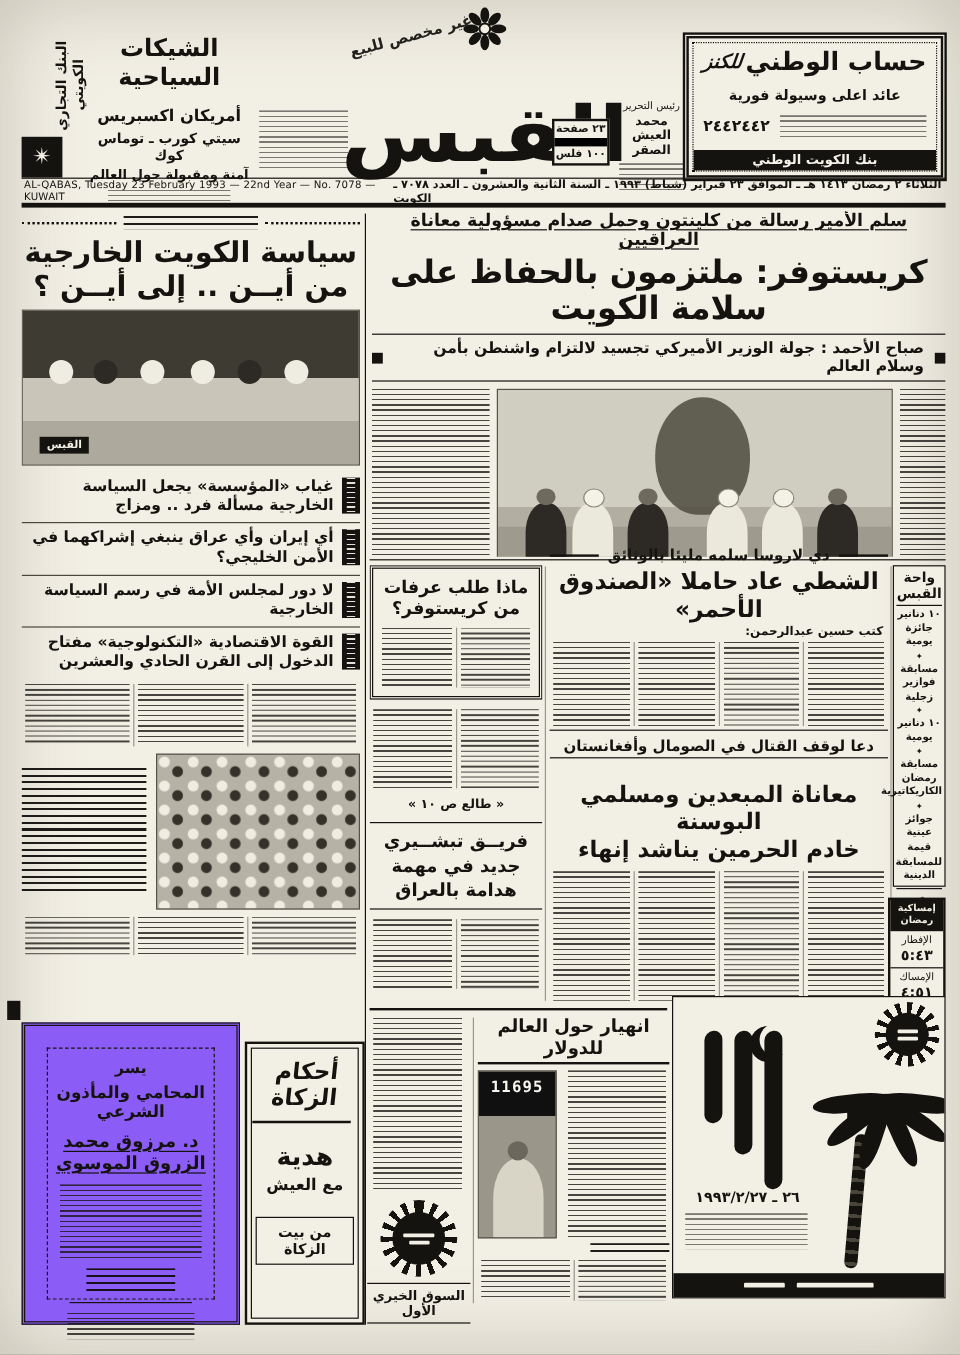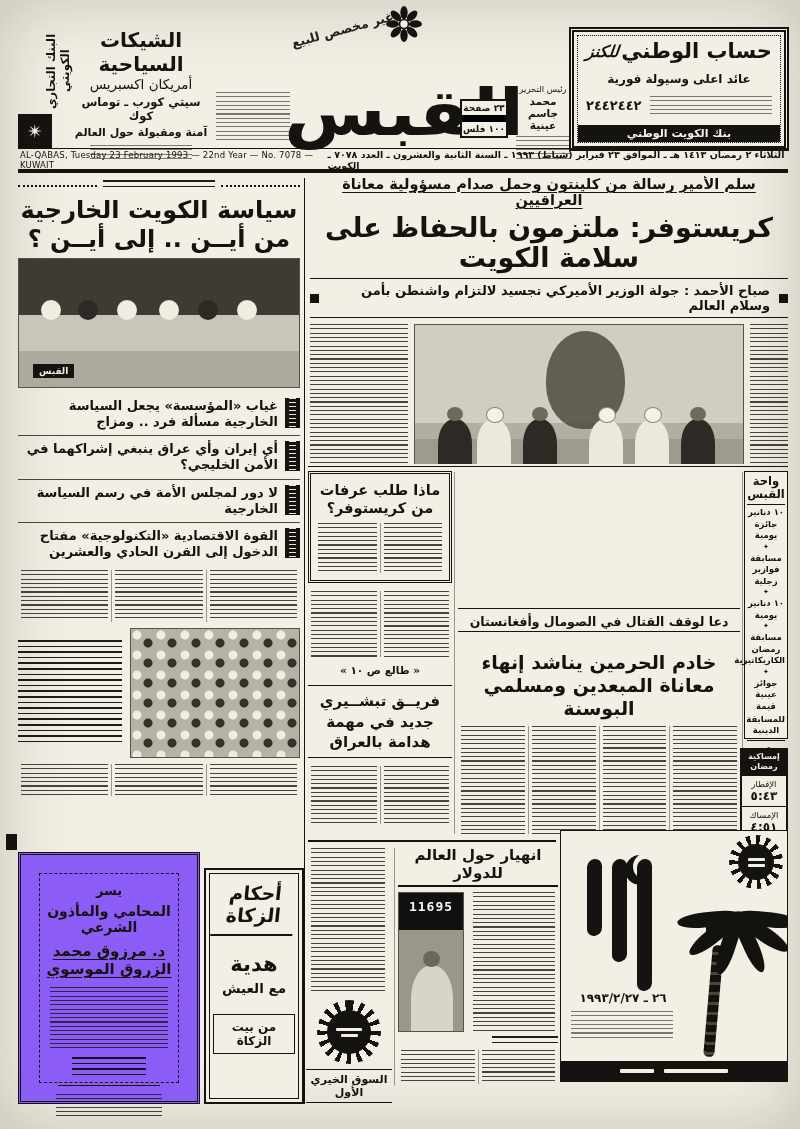--- a/index.html
+++ b/index.html
@@ -28,21 +28,21 @@
   .ed-t{font-size:8.5px}
   .ed-n{font-size:10.5px;font-weight:900;margin-top:1px}
   .dateline{display:flex;justify-content:space-between;align-items:center;direction:ltr;padding:0 2px}
   .dl-en{font-size:8.5px;letter-spacing:.2px}
   .dl-ar{font-size:9.5px;font-weight:700}
   
   .ad-cb .cb-strip{position:absolute;right:auto;left:26px;top:2px;height:86px;writing-mode:vertical-rl;transform:rotate(180deg);font-size:11.5px;font-weight:900;text-align:center}
   .ad-cb .cb-logo{position:absolute;left:0;bottom:0;width:34px;height:34px;background:#15130f;color:#f2efe5;font-size:19px;display:flex;align-items:center;justify-content:center}
   .cb-main{position:absolute;right:0;top:2px;width:138px;text-align:center}
   .cb-title{font-size:20px;font-weight:900;letter-spacing:-.5px}
-  .cb-l1{font-size:13.5px;font-weight:400;margin-top:0}
+  .cb-l1{font-size:13.5px;font-weight:700;margin-top:13px}
   .cb-l2{font-size:11.5px;font-weight:700;margin-top:3px}
   .cb-l3{font-size:11px;font-weight:700;margin-top:3px}
   .ad-nbk{border:2px solid #15130f;box-shadow:0 0 0 1px #f2efe5,0 0 0 3px #15130f;background:#f2efe5;padding:3px}
   .nbk-inner{border:1px dotted #15130f;height:100%;display:flex;flex-direction:column;justify-content:space-between}
   .nbk-row{display:flex;justify-content:space-between;align-items:center;padding:3px 8px 0}
   .nbk-title{font-size:21px;font-weight:900}
   .nbk-script{font-size:16px;font-weight:900;font-style:italic;transform:skewX(-6deg)}
   .nbk-benefit{font-size:12px;font-weight:900;text-align:center;margin-top:2px}
   .nbk-mid{display:flex;gap:8px;align-items:center;margin:2px 8px}
   .nbk-phone{font-size:13px;font-weight:900;letter-spacing:1px}
@@ -188,21 +188,21 @@
     <div class="logo">القبس</div>
     <div class="pricebox">
       <div>٢٣ صفحة</div>
       <div>١٠٠ فلس</div>
     </div>
   </div>
 
   <div class="abs greek g2" style="left:216px;top:92px;width:74px;height:50px"></div>
   <div class="abs side-ed" style="left:516px;top:84px;width:54px;height:62px">
     <div class="ed-t">رئيس التحرير</div>
-    <div class="ed-n">محمد جاسم عينية</div>
+    <div class="ed-n">محمد العيش الصقر</div>
     <div class="greek g2" style="height:24px;margin-top:5px"></div>
   </div>
 
   <div class="abs ad-nbk" style="left:572px;top:30px;width:214px;height:118px">
     <div class="nbk-inner">
       <div class="nbk-row">
         <div class="nbk-title">حساب الوطني</div>
         <div class="nbk-script">للكنز</div>
       </div>
       <div class="nbk-benefit">عائد اعلى وسيولة فورية</div>
@@ -302,20 +302,35 @@
       </div>
     </div>
 
   </section>
 
   <div class="abs" style="left:308px;top:466px;width:480px;height:1px;background:#15130f"></div>
   <div class="abs" style="left:454px;top:472px;width:1px;height:362px;background:#9a968a"></div>
   <div class="abs" style="left:742px;top:472px;width:1px;height:362px;background:#9a968a"></div>
   <div class="abs" style="left:458px;top:608px;width:282px;height:1px;background:#15130f"></div>
 
+  <section class="abs" style="left:458px;top:455px;width:282px;height:150px;overflow:hidden">
+    <div class="sh-kicker">
+      <i class="orn"></i>
+      <span>دي لاروسا سلمه مليئا بالوثائق</span>
+      <i class="orn"></i>
+    </div>
+    <h2 class="sh-head">الشطي عاد حاملا «الصندوق الأحمر»</h2>
+    <div class="sh-byline">كتب حسين عبدالرحمن:</div>
+    <div class="cols" style="height:82px">
+        <div></div>
+        <div></div>
+        <div></div>
+        <div></div>
+      </div>
+  </section>
 
   <section class="abs" style="left:308px;top:471px;width:144px;height:363px;overflow:hidden">
     <div class="ar-box">
       <h3>ماذا طلب عرفات</h3>
       <h3>من كريستوفر؟</h3>
       <div class="cols" style="height:50px;margin-top:6px">
           <div></div>
           <div></div>
         </div>
     </div>
@@ -330,22 +345,22 @@
       <div class="miss-line">هدامة بالعراق</div>
     </div>
     <div class="cols" style="height:58px;margin-top:8px">
         <div></div>
         <div></div>
       </div>
   </section>
 
   <section class="abs" style="left:458px;top:612px;width:282px;height:222px;overflow:hidden">
     <div class="kh-kicker">دعا لوقف القتال في الصومال وأفغانستان</div>
+    <h2 class="kh-head">معاناة المبعدين ومسلمي البوسنة</h2>
     <h2 class="kh-head">خادم الحرمين يناشد إنهاء</h2>
-    <h2 class="kh-head">معاناة المبعدين ومسلمي البوسنة</h2>
     <div class="cols" style="height:130px;margin-top:7px">
         <div></div>
         <div></div>
         <div></div>
         <div></div>
       </div>
   </section>
 
   <aside class="abs oasis" style="left:744px;top:471px;width:44px;height:268px">
     <div class="oa-head">

